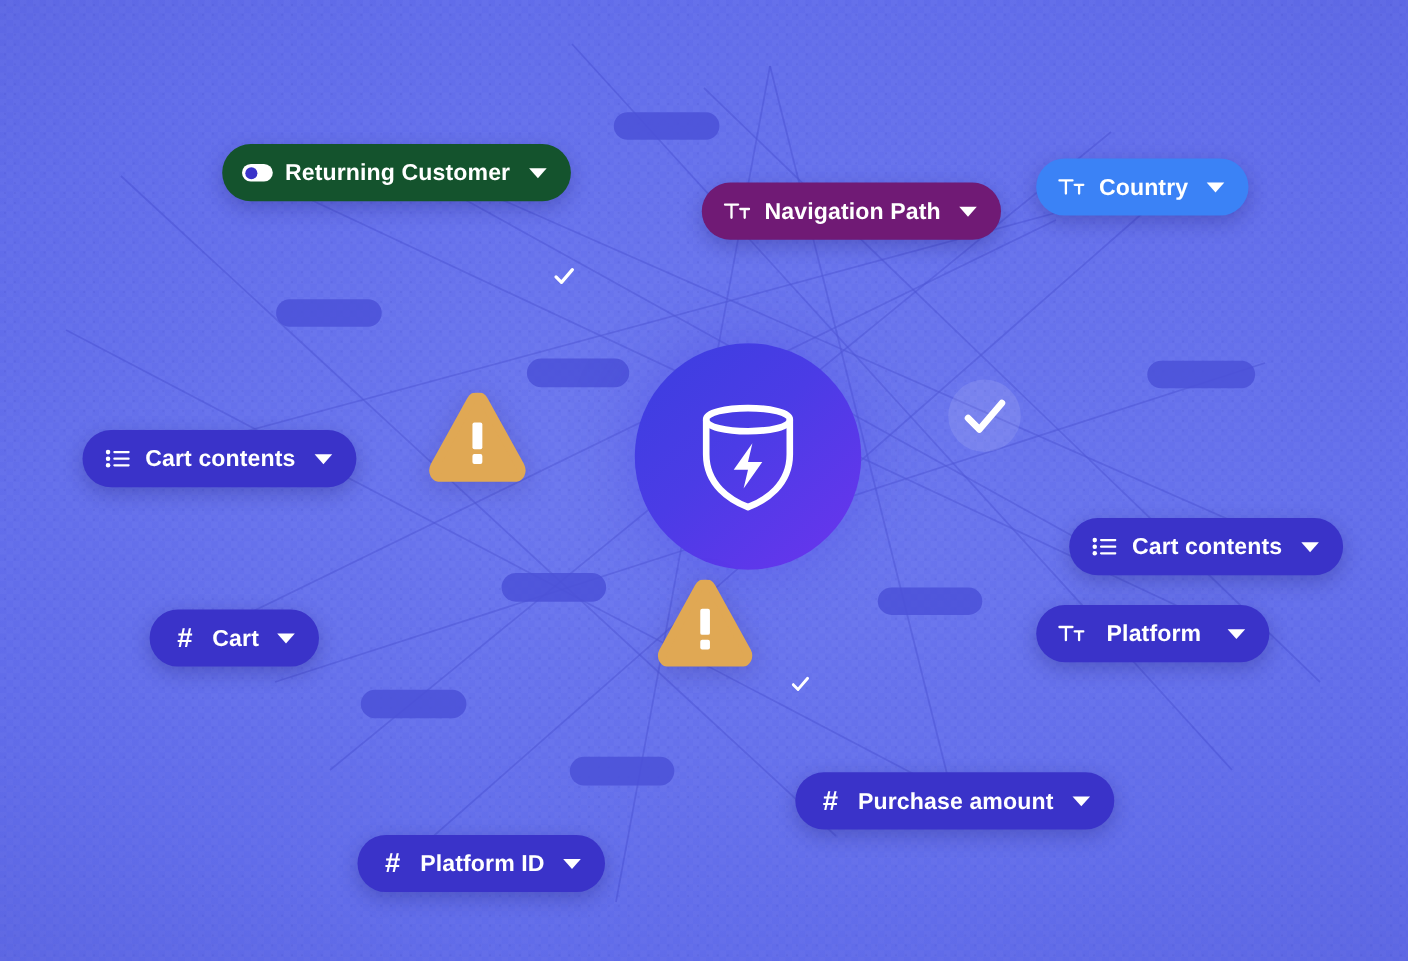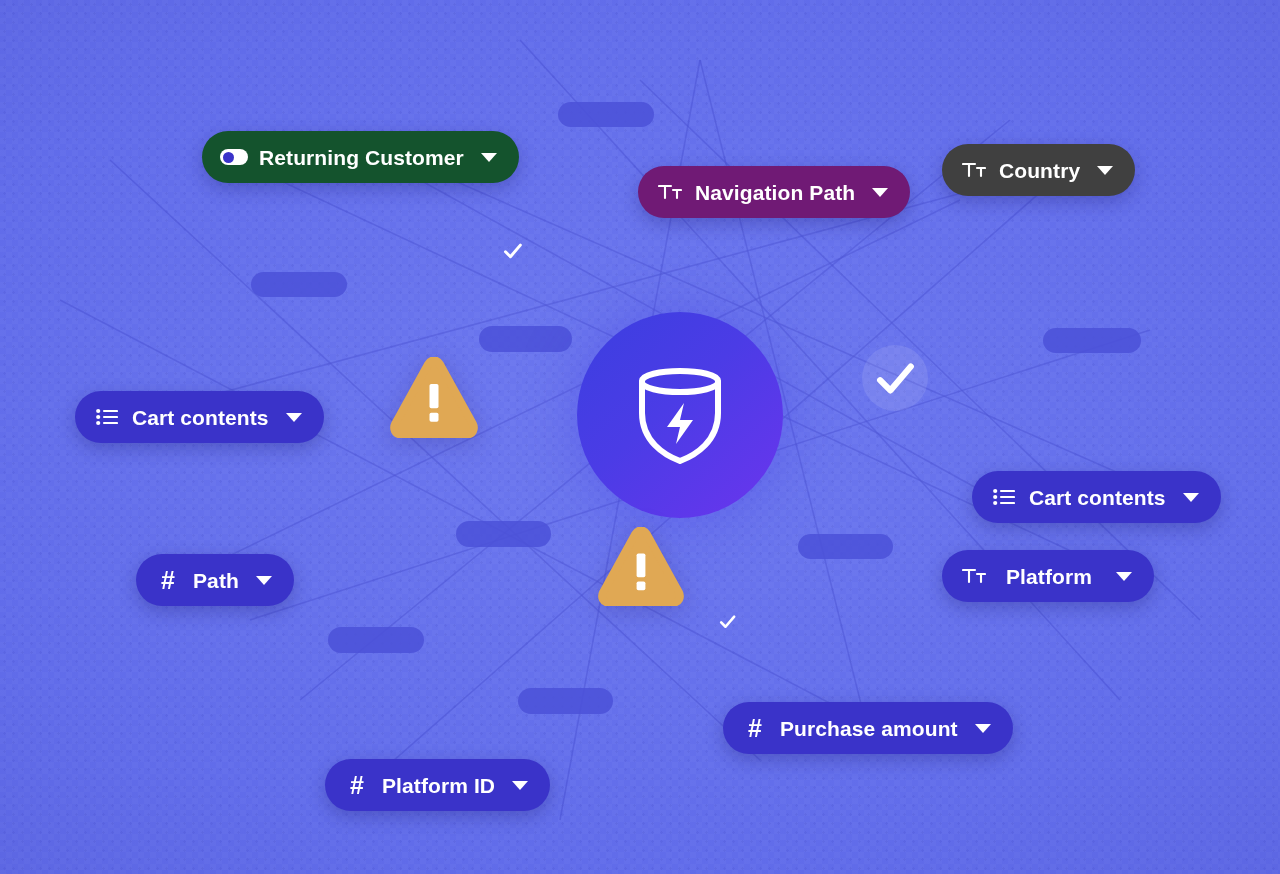--- a/index.html
+++ b/index.html
@@ -218,21 +218,21 @@
           <svg width="24" height="18" viewBox="0 0 24 18">
             <path d="M1 3 L13 3 M7 3 L7 15" stroke="#fff" stroke-width="2.1" stroke-linecap="round" fill="none"></path>
             <path d="M15 7 L23 7 M19 7 L19 15" stroke="#fff" stroke-width="2.1" stroke-linecap="round" fill="none"></path>
           </svg>
         </span>
         <span class="label">Navigation Path</span>
         <span class="caret">
           <i></i>
         </span>
       </div>
-      <div class="pill" style="left: 942px; top: 144px; background: #404040;">
+      <div class="pill" style="left: 942px; top: 144px; background: #3b82f6;">
         <span class="ico">
           <svg width="24" height="18" viewBox="0 0 24 18">
             <path d="M1 3 L13 3 M7 3 L7 15" stroke="#fff" stroke-width="2.1" stroke-linecap="round" fill="none"></path>
             <path d="M15 7 L23 7 M19 7 L19 15" stroke="#fff" stroke-width="2.1" stroke-linecap="round" fill="none"></path>
           </svg>
         </span>
         <span class="label">Country</span>
         <span class="caret">
           <i></i>
         </span>
@@ -274,21 +274,21 @@
         </span>
         <span class="label">Platform</span>
         <span class="caret">
           <i></i>
         </span>
       </div>
       <div class="pill" style="left: 136px; top: 554px; background: rgb(58, 51, 201);">
         <span class="ico">
           <span class="hash">#</span>
         </span>
-        <span class="label">Path</span>
+        <span class="label">Cart</span>
         <span class="caret">
           <i></i>
         </span>
       </div>
       <div class="pill" style="left: 723px; top: 702px; background: rgb(58, 51, 201);">
         <span class="ico">
           <span class="hash">#</span>
         </span>
         <span class="label">Purchase amount</span>
         <span class="caret">

